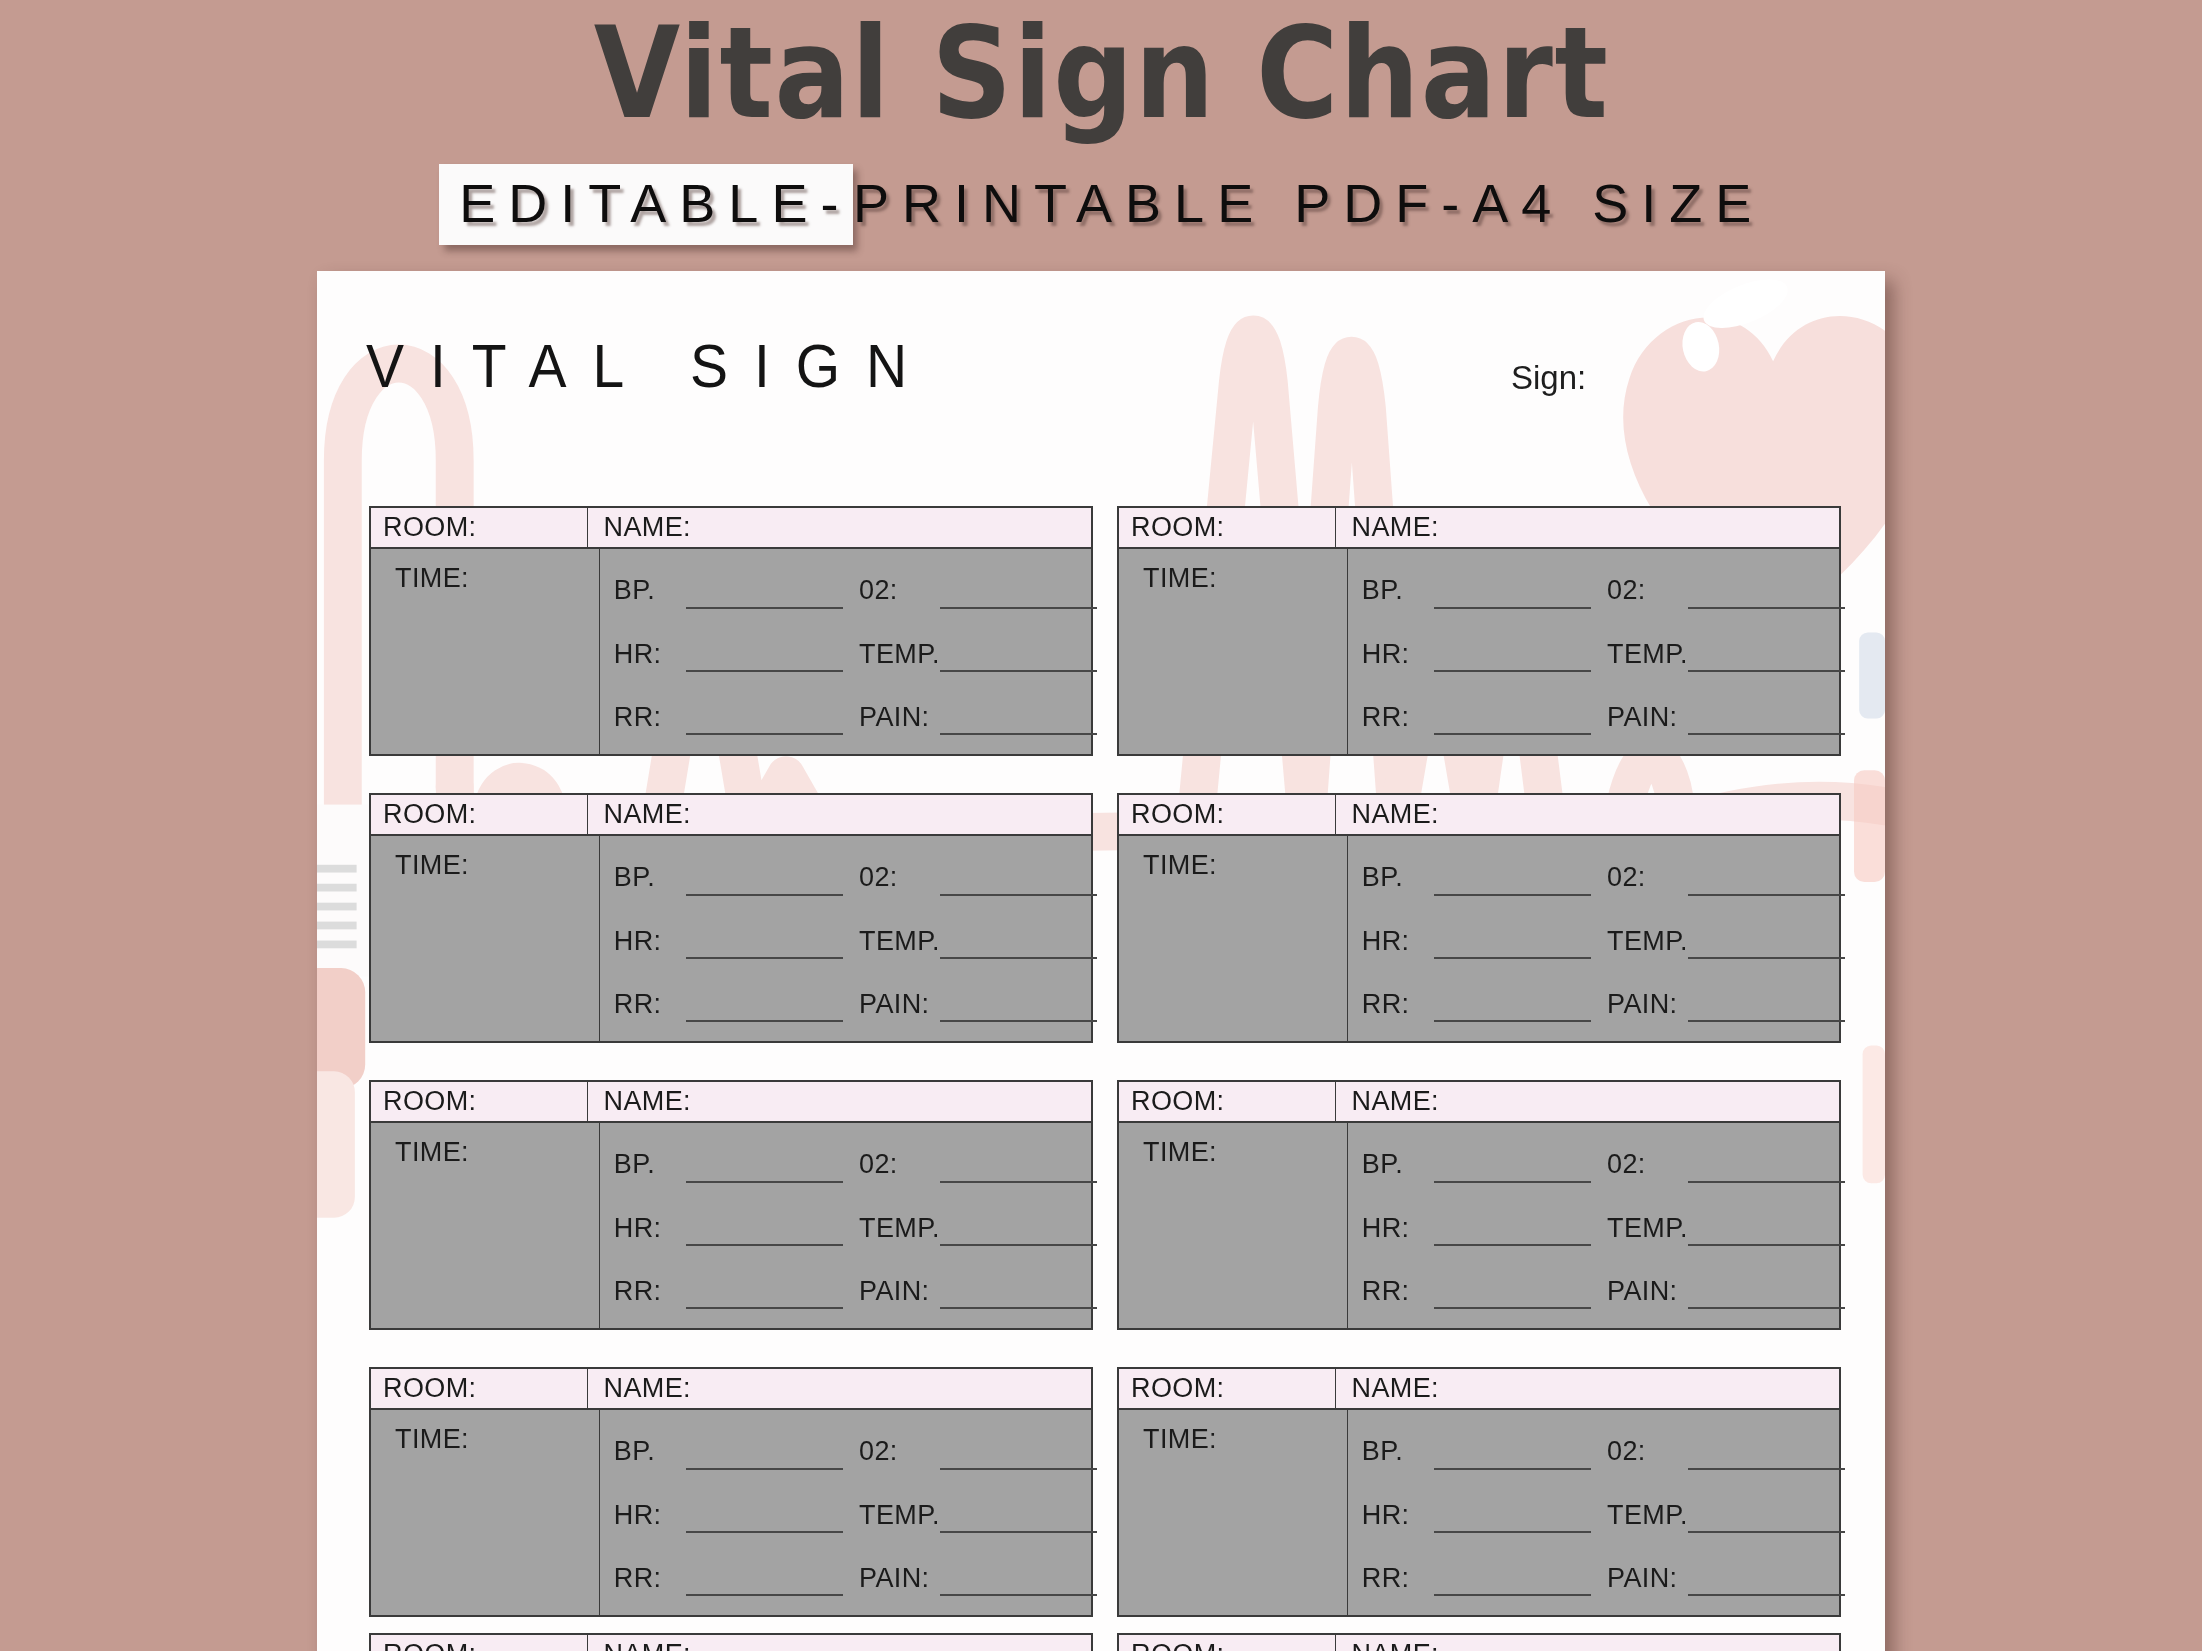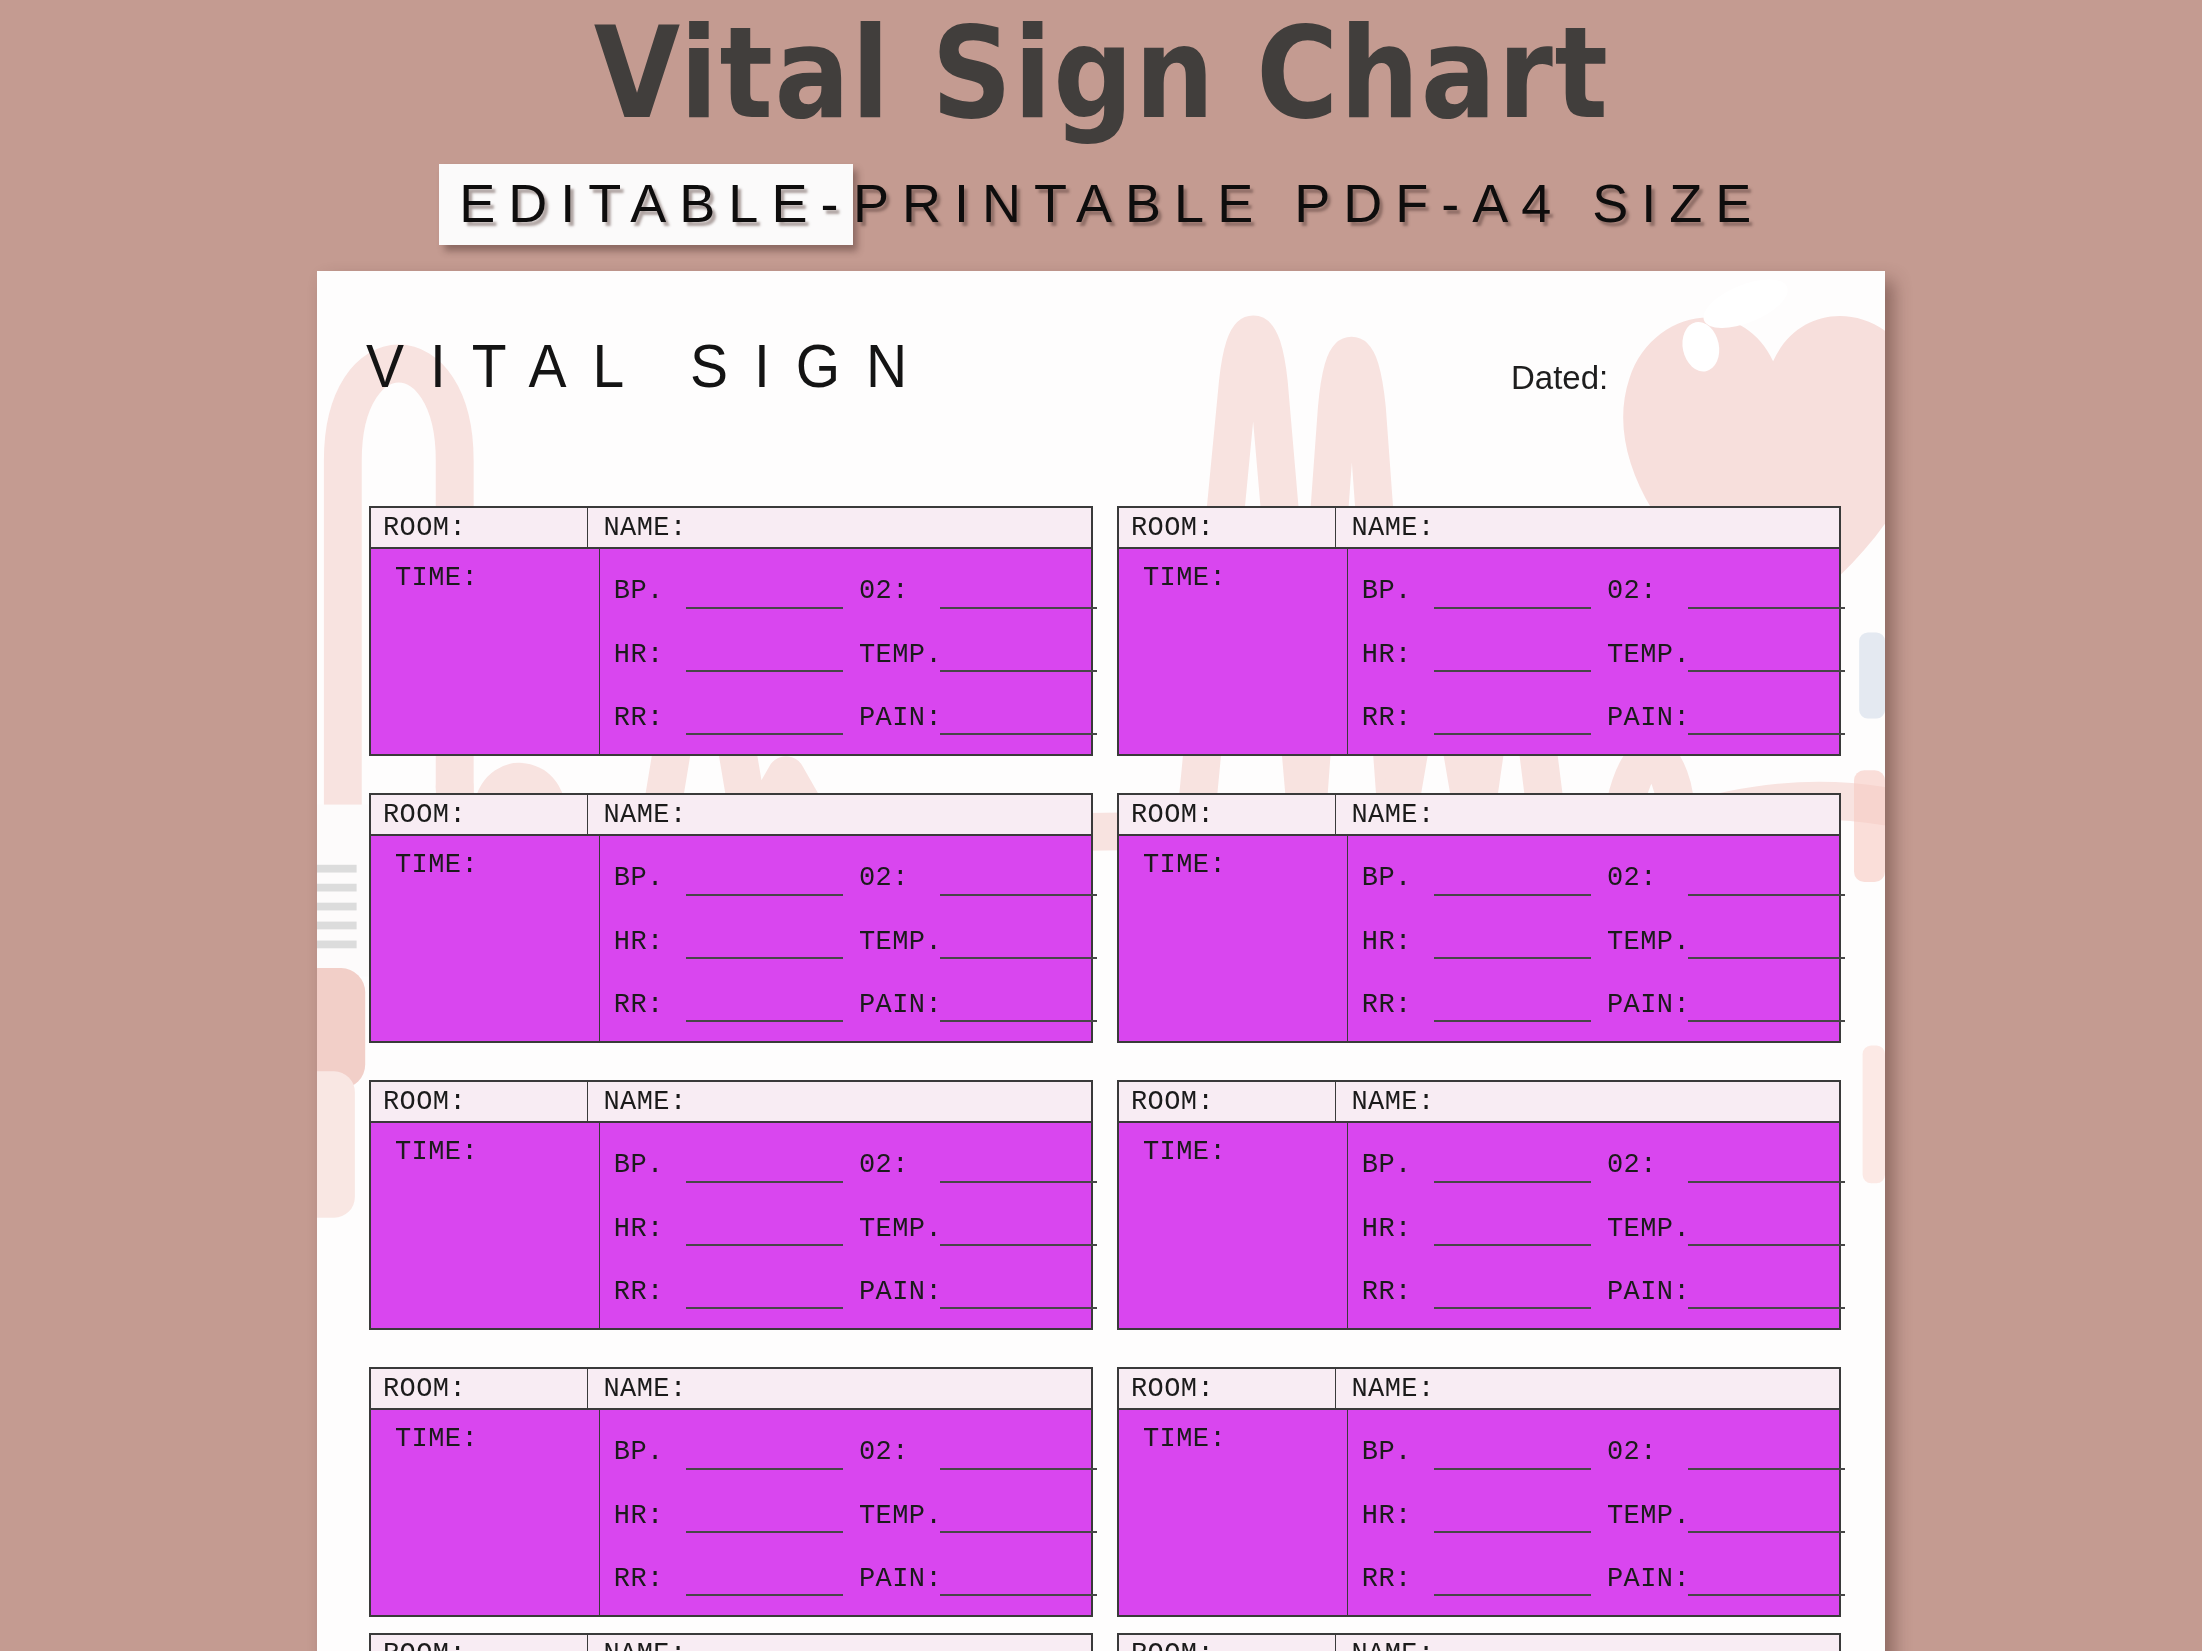--- a/index.html
+++ b/index.html
@@ -53,23 +53,23 @@
     position:absolute;left:1194px;top:88px;z-index:1;
     font-size:33px;color:#1e1e1e;
   }
   
   .grid{
     position:absolute;left:52px;top:235px;z-index:1;
     display:grid;grid-template-columns:724px 724px;
     column-gap:24px;row-gap:37px;
   }
   .card{
-    width:724px;height:250px;background:#d946ef;
+    width:724px;height:250px;background:#a3a3a3;
     border:2.6px solid var(--card-border);
-    display:flex;flex-direction:column;font-family:Liberation Mono, monospace;
+    display:flex;flex-direction:column;
   }
   .card:nth-child(9),.card:nth-child(10){margin-top:-21.5px;}
   .card-header{
     flex:0 0 41px;display:flex;
     background:var(--card-header-bg);
     border-bottom:2.6px solid var(--card-border);
   }
   .room-cell{
     width:217px;flex:0 0 217px;display:flex;align-items:center;
     padding-left:12px;border-right:1.7px solid var(--card-border);
@@ -134,21 +134,21 @@
       </g>
 
       <g>
         <rect x="1792" y="420" width="30" height="100" rx="10" fill="#cdd9e8" opacity="0.55"></rect>
         <rect x="1786" y="580" width="36" height="130" rx="12" fill="#f6c9c2" opacity="0.6"></rect>
         <rect x="1796" y="900" width="26" height="160" rx="10" fill="#fbe3de" opacity="0.8"></rect>
       </g>
     </svg>
 
     <h2 class="sheet-title">VITAL SIGN</h2>
-    <span class="dated">Dated:</span>
+    <span class="dated">Sign:</span>
 
     <div class="grid" id="cards-grid">
   <div class="card">
     <div class="card-header">
       <div class="room-cell">
         <span class="lbl">ROOM:</span>
         <span class="fill"></span>
       </div>
       <div class="name-cell">
         <span class="lbl">NAME:</span>

